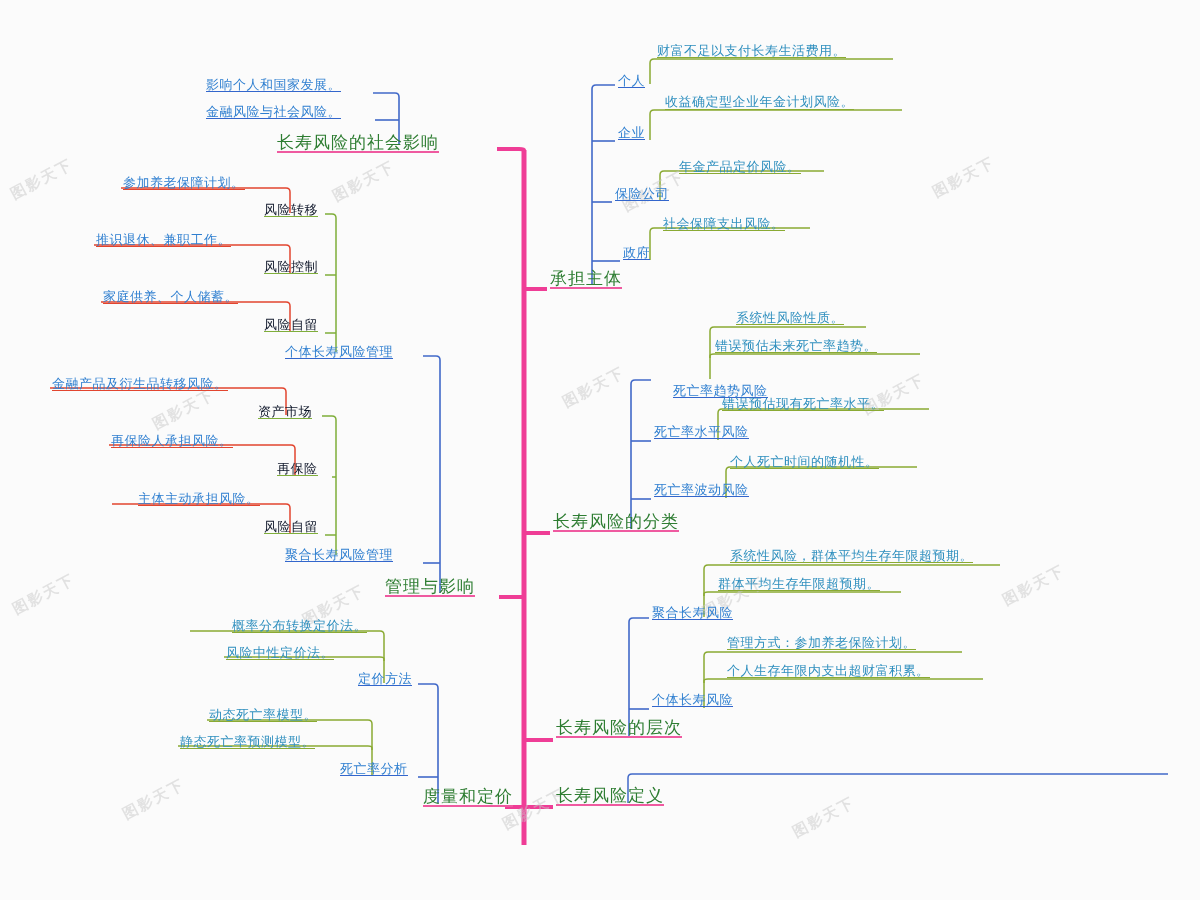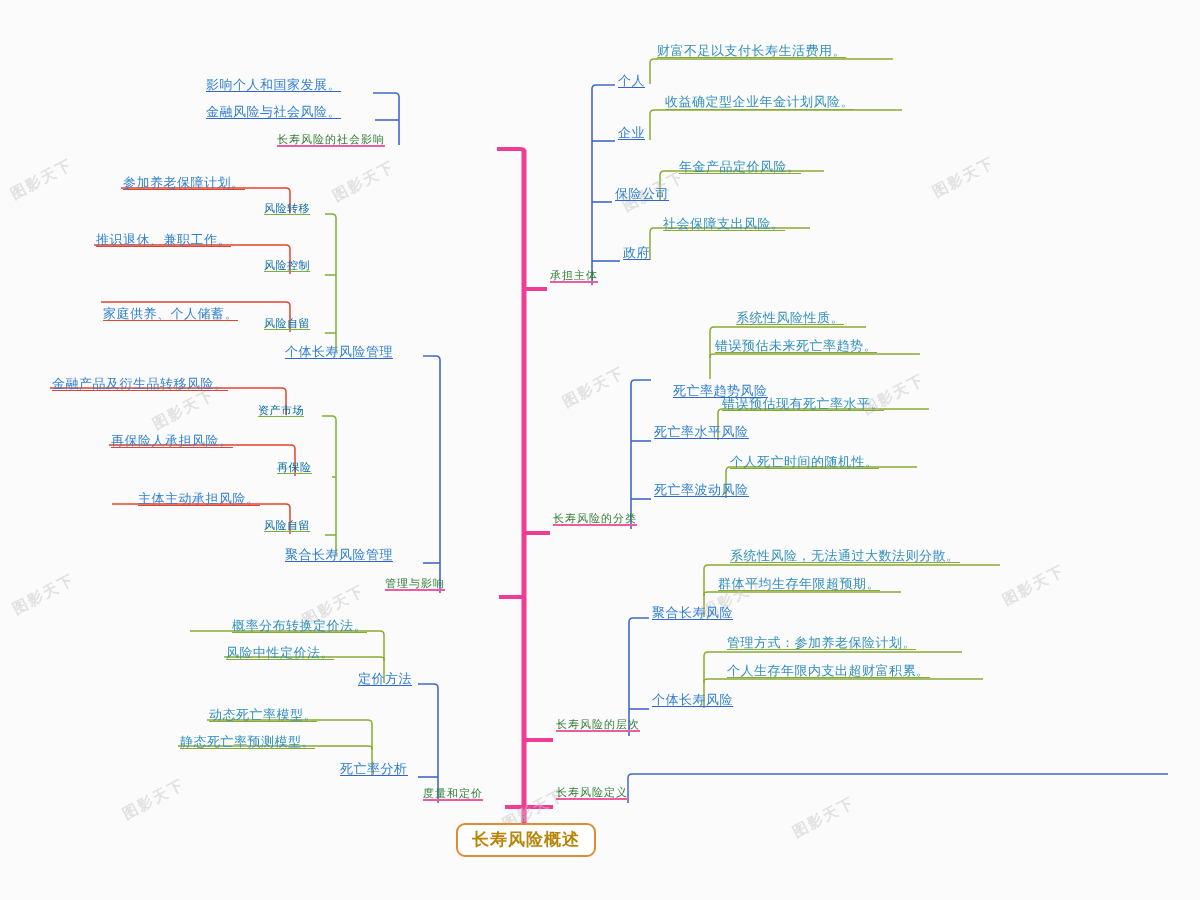--- a/index.html
+++ b/index.html
@@ -18,27 +18,27 @@
   
   .n-root{
     border:2px solid #e08a32;border-radius:9px;
     background:#fff;
     color:#b8860b;
     font-size:17px;font-weight:bold;
     padding:6px 14px 7px 14px;
     letter-spacing:1px;
   }
   
-  .n1{font-size:11px;color:#2e7d32;border-bottom:2px solid #ef5aa0;letter-spacing:1px;}
+  .n1{font-size:17px;color:#2e7d32;border-bottom:2px solid #ef5aa0;letter-spacing:1px;}
   
   .n2{font-size:13px;color:#2f7fd0;border-bottom:1.5px solid #3366cc;letter-spacing:.5px;}
   
   .n3{font-size:13px;color:#2f8fbe;border-bottom:1.5px solid #8aaa33;letter-spacing:.5px;}
   
-  .n3l{font-size:11px;color:#0369a1;border-bottom:1.5px solid #7fae3a;letter-spacing:.5px;}
+  .n3l{font-size:13px;color:#0f172a;border-bottom:1.5px solid #7fae3a;letter-spacing:.5px;}
   
   .n4{font-size:13px;color:#2f7fd0;border-bottom:1.5px solid #e2452f;letter-spacing:.5px;}
 
   .wm{
     position:absolute;color:#c9c9c9;opacity:.5;
     font-size:15px;font-weight:bold;
     transform:rotate(-28deg);
     letter-spacing:2px;
     user-select:none;
   }
@@ -137,21 +137,20 @@
   <div class="wm" style="left:560px;top:378px;">图影天下</div>
   <div class="wm" style="left:860px;top:385px;">图影天下</div>
   <div class="wm" style="left:10px;top:585px;">图影天下</div>
   <div class="wm" style="left:300px;top:596px;">图影天下</div>
   <div class="wm" style="left:700px;top:588px;">图影天下</div>
   <div class="wm" style="left:1000px;top:576px;">图影天下</div>
   <div class="wm" style="left:120px;top:790px;">图影天下</div>
   <div class="wm" style="left:500px;top:800px;">图影天下</div>
   <div class="wm" style="left:790px;top:808px;">图影天下</div>
 
-  <div class="node n-root" style="left:456px;top:823px;">长寿风险概述</div>
 
   <div class="node n1" style="left:277px;top:134px;">长寿风险的社会影响</div>
   <div class="node n2" style="left:206px;top:78px;">影响个人和国家发展。</div>
   <div class="node n2" style="left:206px;top:105px;">金融风险与社会风险。</div>
 
   <div class="node n1" style="left:550px;top:270px;">承担主体</div>
   <div class="node n2" style="left:618px;top:74px;">个人</div>
   <div class="node n3" style="left:657px;top:44px;">财富不足以支付长寿生活费用。</div>
   <div class="node n2" style="left:618px;top:126px;">企业</div>
   <div class="node n3" style="left:665px;top:96px;font-family:Liberation Mono, monospace;">收益确定型企业年金计划风险。</div>
@@ -164,37 +163,37 @@
   <div class="node n2" style="left:654px;top:384px;margin-left:19px;">死亡率趋势风险</div>
   <div class="node n3" style="left:736px;top:311px;">系统性风险性质。</div>
   <div class="node n3" style="left:715px;top:339px;">错误预估未来死亡率趋势。</div>
   <div class="node n2" style="left:654px;top:425px;">死亡率水平风险</div>
   <div class="node n3" style="left:722px;top:397px;">错误预估现有死亡率水平。</div>
   <div class="node n2" style="left:654px;top:483px;">死亡率波动风险</div>
   <div class="node n3" style="left:730px;top:455px;">个人死亡时间的随机性。</div>
 
   <div class="node n1" style="left:556px;top:719px;">长寿风险的层次</div>
   <div class="node n2" style="left:652px;top:606px;">聚合长寿风险</div>
-  <div class="node n3" style="left:730px;top:549px;">系统性风险，无法通过大数法则分散。</div>
+  <div class="node n3" style="left:730px;top:549px;">系统性风险，群体平均生存年限超预期。</div>
   <div class="node n3" style="left:718px;top:577px;">群体平均生存年限超预期。</div>
   <div class="node n2" style="left:652px;top:693px;">个体长寿风险</div>
   <div class="node n3" style="left:727px;top:636px;">管理方式：参加养老保险计划。</div>
   <div class="node n3" style="left:727px;top:664px;">个人生存年限内支出超财富积累。</div>
 
   <div class="node n1" style="left:556px;top:787px;">长寿风险定义</div>
 
   <div class="node n1" style="left:385px;top:578px;">管理与影响</div>
 
   <div class="node n2" style="left:285px;top:345px;">个体长寿风险管理</div>
   <div class="node n3l" style="left:264px;top:203px;">风险转移</div>
   <div class="node n4" style="left:123px;top:176px;">参加养老保障计划。</div>
   <div class="node n3l" style="left:264px;top:260px;">风险控制</div>
   <div class="node n4" style="left:96px;top:233px;">推识退休、兼职工作。</div>
   <div class="node n3l" style="left:264px;top:318px;">风险自留</div>
-  <div class="node n4" style="left:103px;top:290px;margin-top:17px;">家庭供养、个人储蓄。</div>
+  <div class="node n4" style="left:103px;top:290px;">家庭供养、个人储蓄。</div>
 
   <div class="node n2" style="left:285px;top:548px;">聚合长寿风险管理</div>
   <div class="node n3l" style="left:258px;top:405px;">资产市场</div>
   <div class="node n4" style="left:52px;top:377px;">金融产品及衍生品转移风险。</div>
   <div class="node n3l" style="left:277px;top:462px;">再保险</div>
   <div class="node n4" style="left:111px;top:434px;">再保险人承担风险。</div>
   <div class="node n3l" style="left:264px;top:520px;">风险自留</div>
   <div class="node n4" style="left:114px;top:492px;margin-left:24px;">主体主动承担风险。</div>
 
   <div class="node n1" style="left:396px;top:788px;margin-left:27px;">度量和定价</div>

